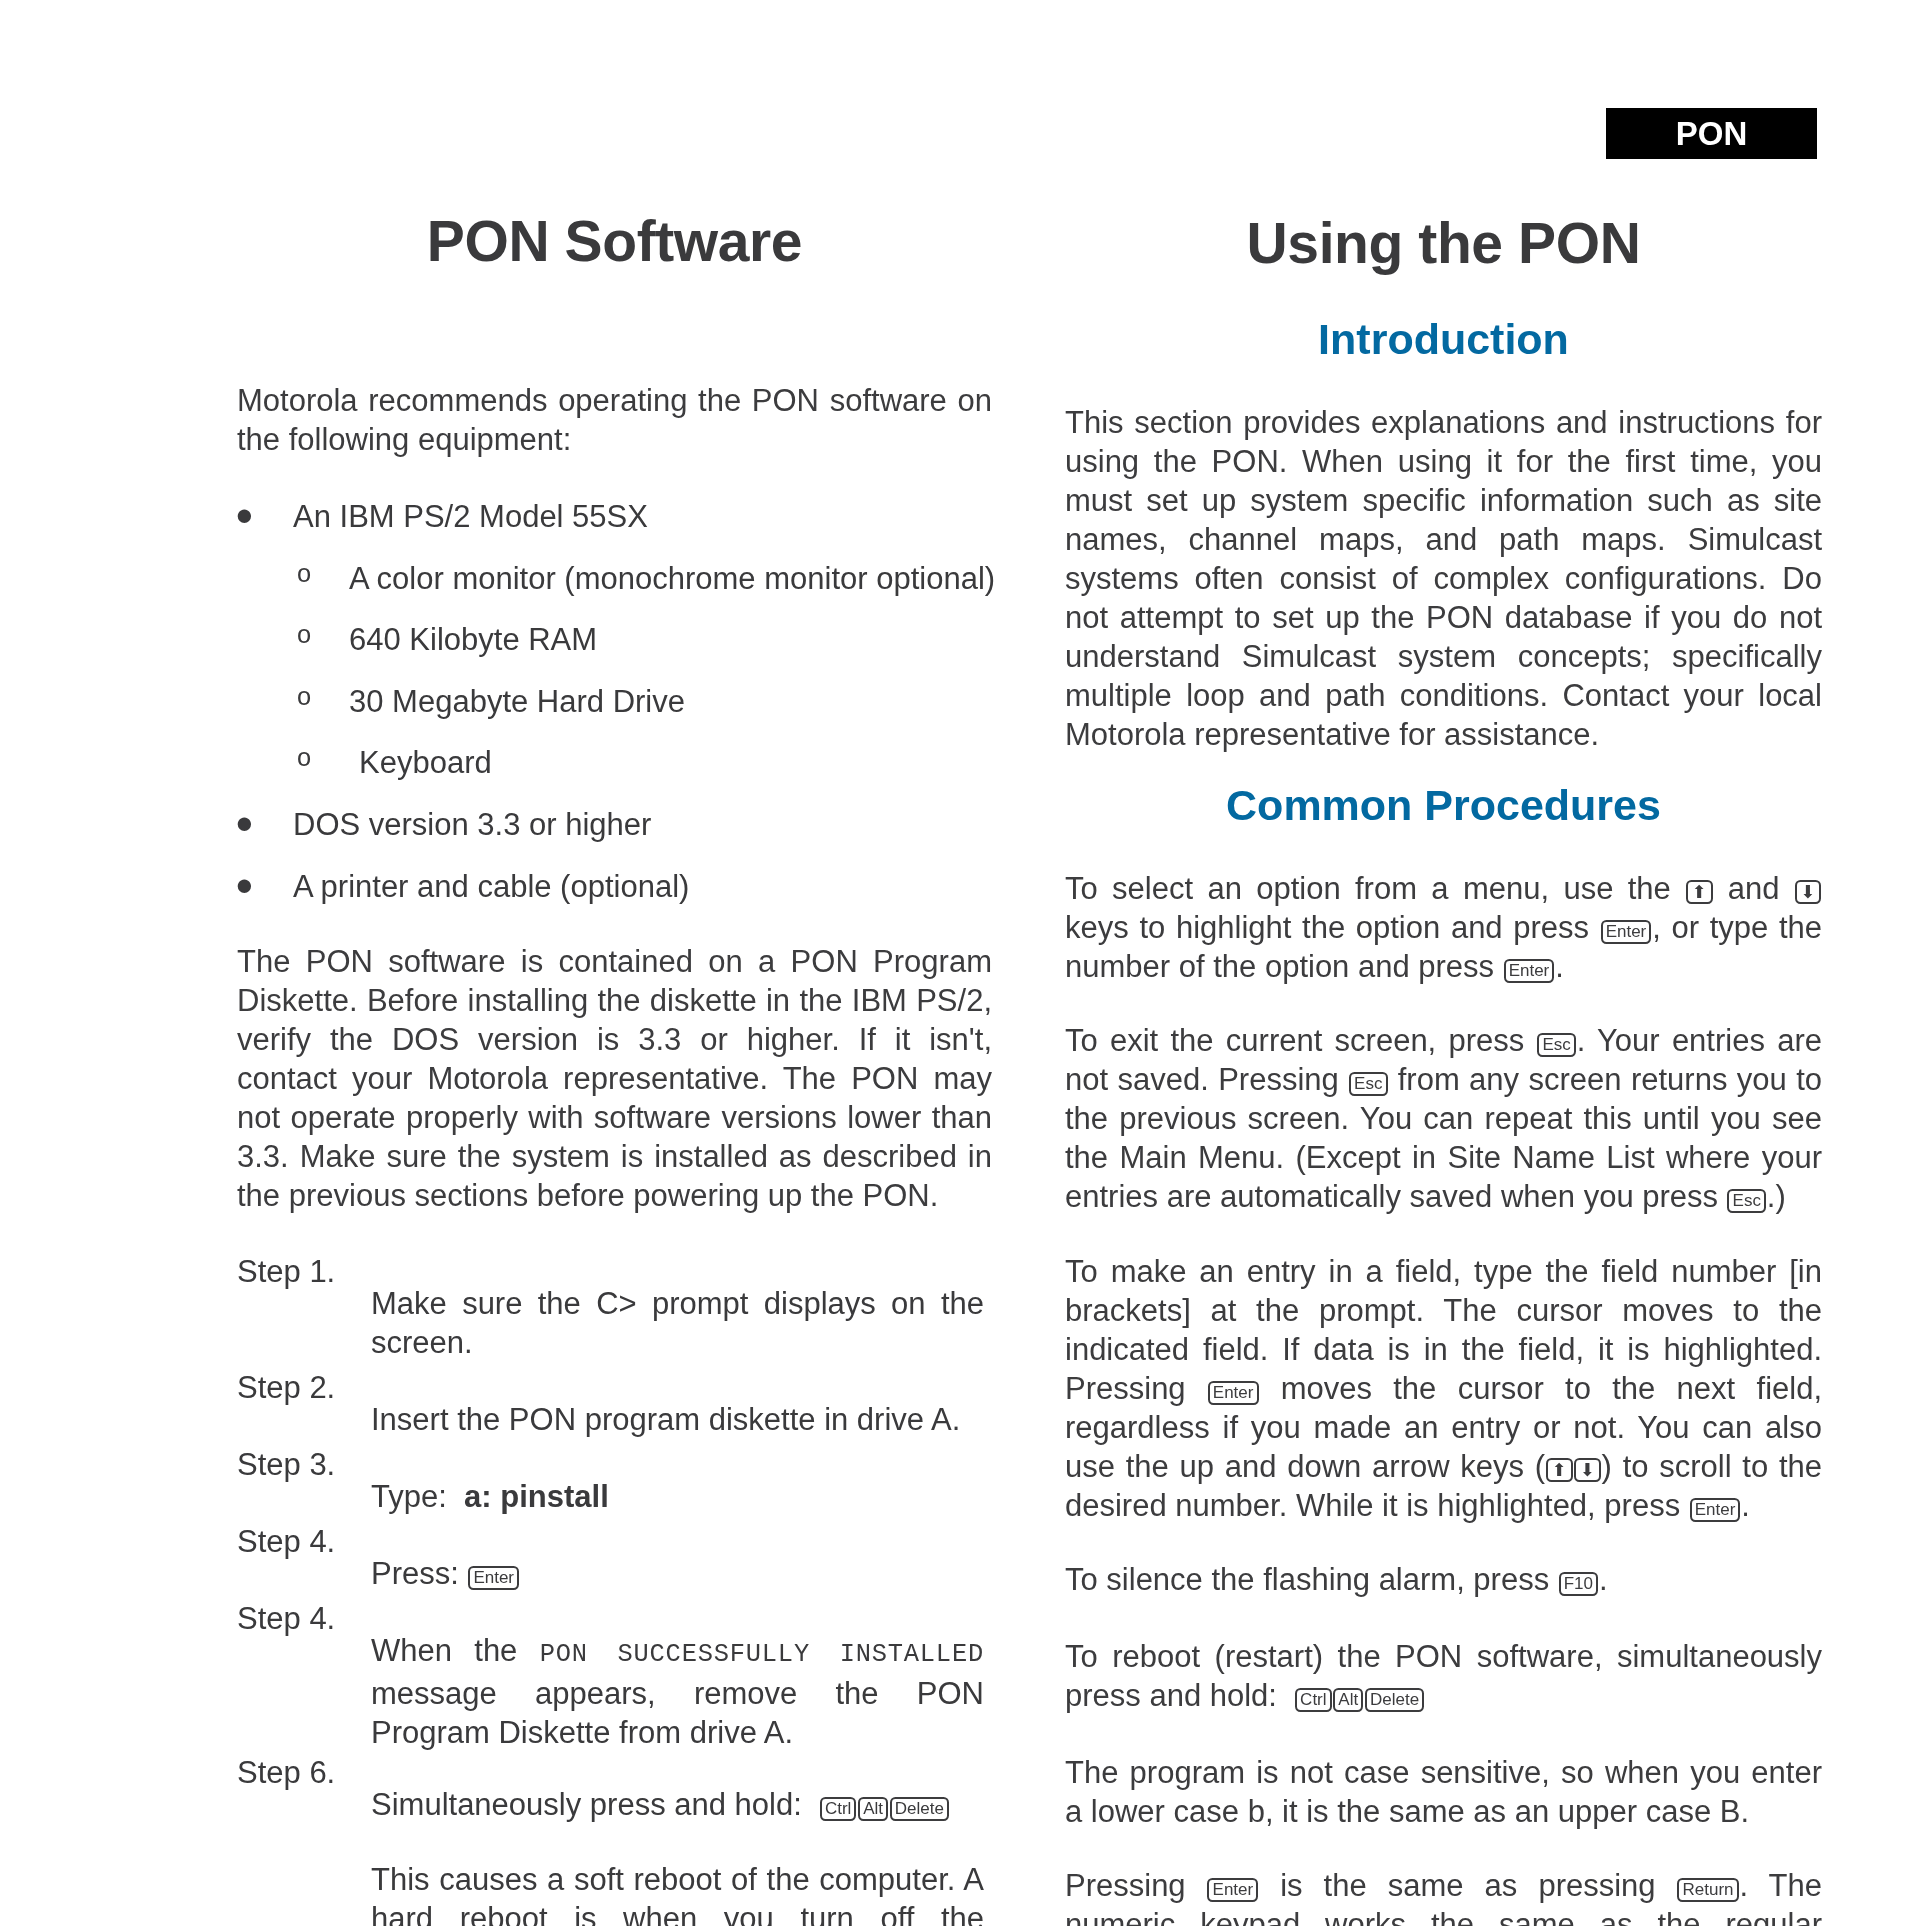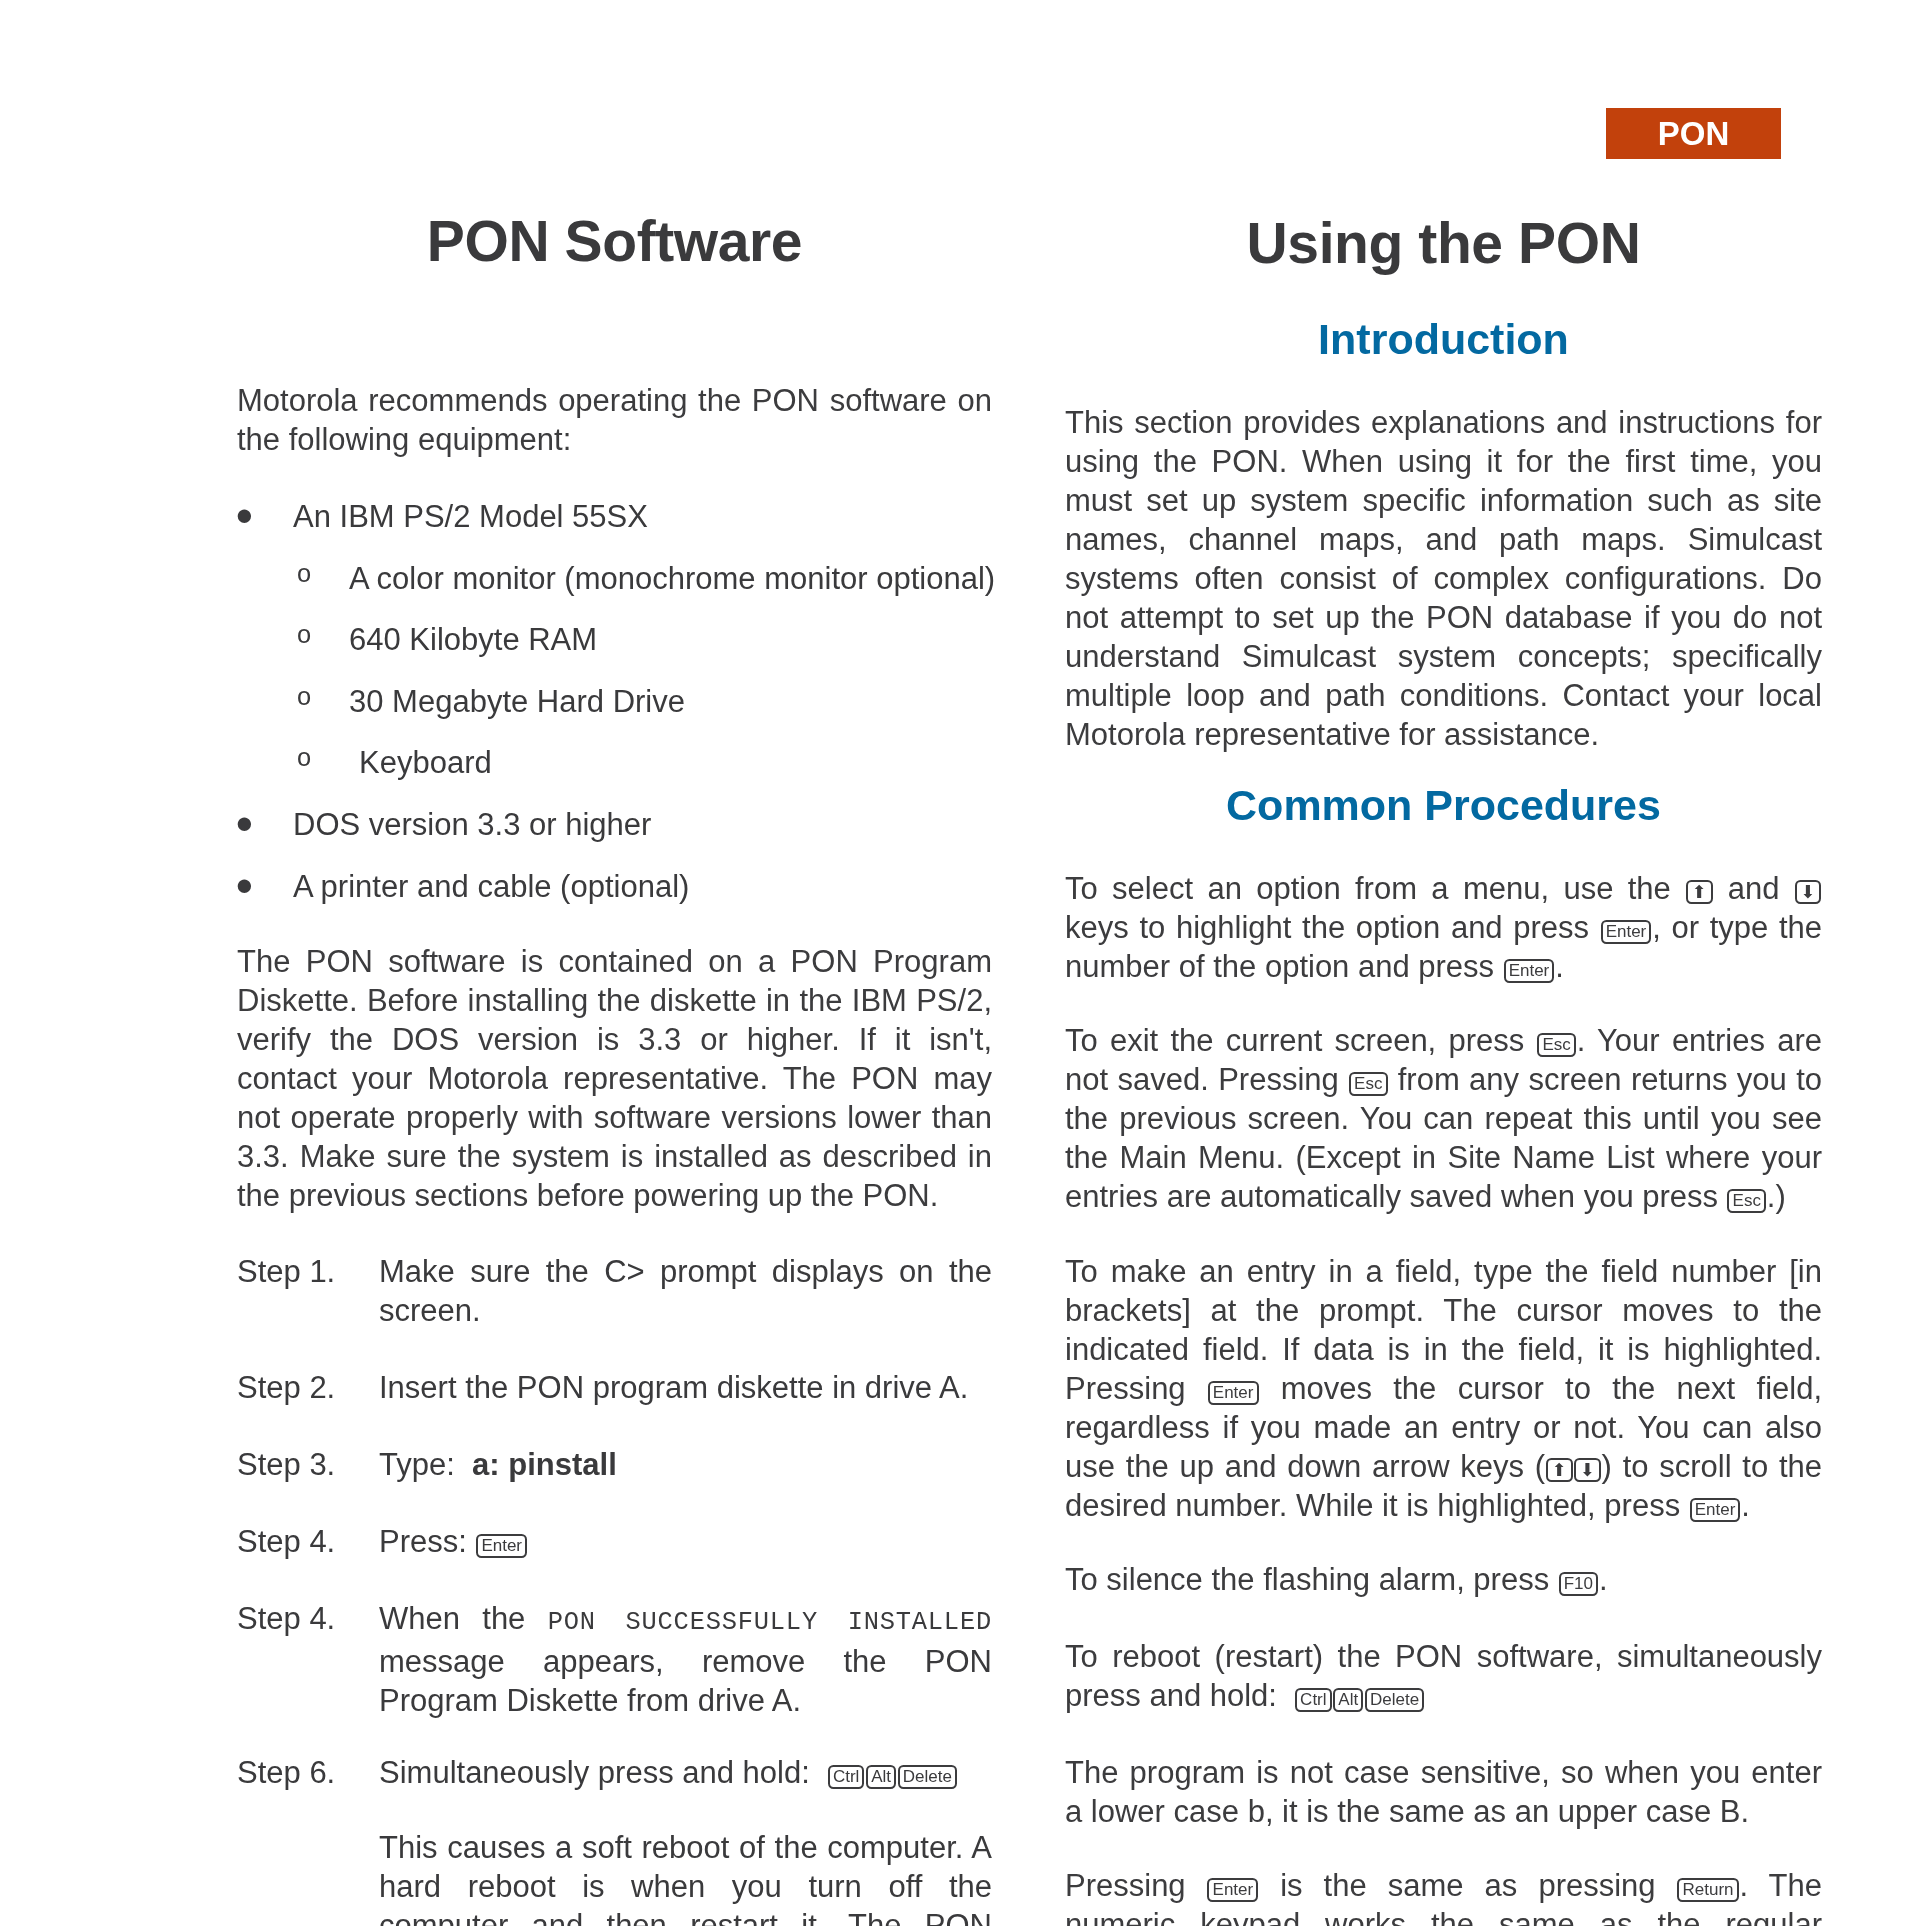--- a/index.html
+++ b/index.html
@@ -1,29 +1,29 @@
 <!DOCTYPE html>
 <html style="font-size:6.2px"><head>
 <meta charset="utf-8">
 <style>
   html, body { margin: 0; padding: 0; background: #ffffff; }
   body { width: 1937px; height: 2549px; position: relative; overflow: hidden;
          font-family: "Liberation Sans", sans-serif; color: #3a3a3c; }
   .abs { position: absolute; text-align: center; }
-  .tab { left: 1606px; top: 108px; width: 175px; height: 51px; background: #c2410c;
+  .tab { left: 1606px; top: 108px; width: 211px; height: 51px; background: #000000;
          color: #ffffff; font-weight: bold; font-size: 33px; text-align: center; line-height: 51px; }
   .h1 { font-size: 57px; font-weight: bold; line-height: 63px; color: #3a3a3c; letter-spacing: -0.4px; }
   .h2 { font-size: 43px; font-weight: bold; line-height: 50px; color: #0369a1; }
   .body { font-size: 31px; line-height: 39px; color: #3c3c3e; text-align: justify; }
   .col-left { left: 237px; width: 755px; }
   .col-right { left: 1065px; width: 757px; }
   .li { position: absolute; font-size: 31px; line-height: 39px; }
   .bullet { position: absolute; font-size: 31px; }
   .step-label { position: absolute; left: 237px; font-size: 31px; line-height: 39px; }
-  .step-text { position: absolute; left: 379px; width: 613px; font-size: 31px; line-height: 39px; text-align: justify; }
+  .step-text { position: absolute; left: 371px; width: 613px; font-size: 31px; line-height: 39px; text-align: justify; margin-top: 32px; }
   .mono { font-family: "Liberation Mono", monospace; font-size: 25.4px; letter-spacing: 0.8px; }
   .key { display: inline-block; border: 2.3px solid #3c3c3e; border-radius: 5.4px;
          font-size: 17px; line-height: 20px; padding: 0 3.1px; vertical-align: 1.5px; margin: 0 0.8px;
          font-family: "Liberation Sans", sans-serif; }
   .key.arrow { padding: 0 3.9px; font-size: 17.7px; }
   .bold { font-weight: bold; }
   p { margin: 0; }
 </style>
 </head>
 <body>

